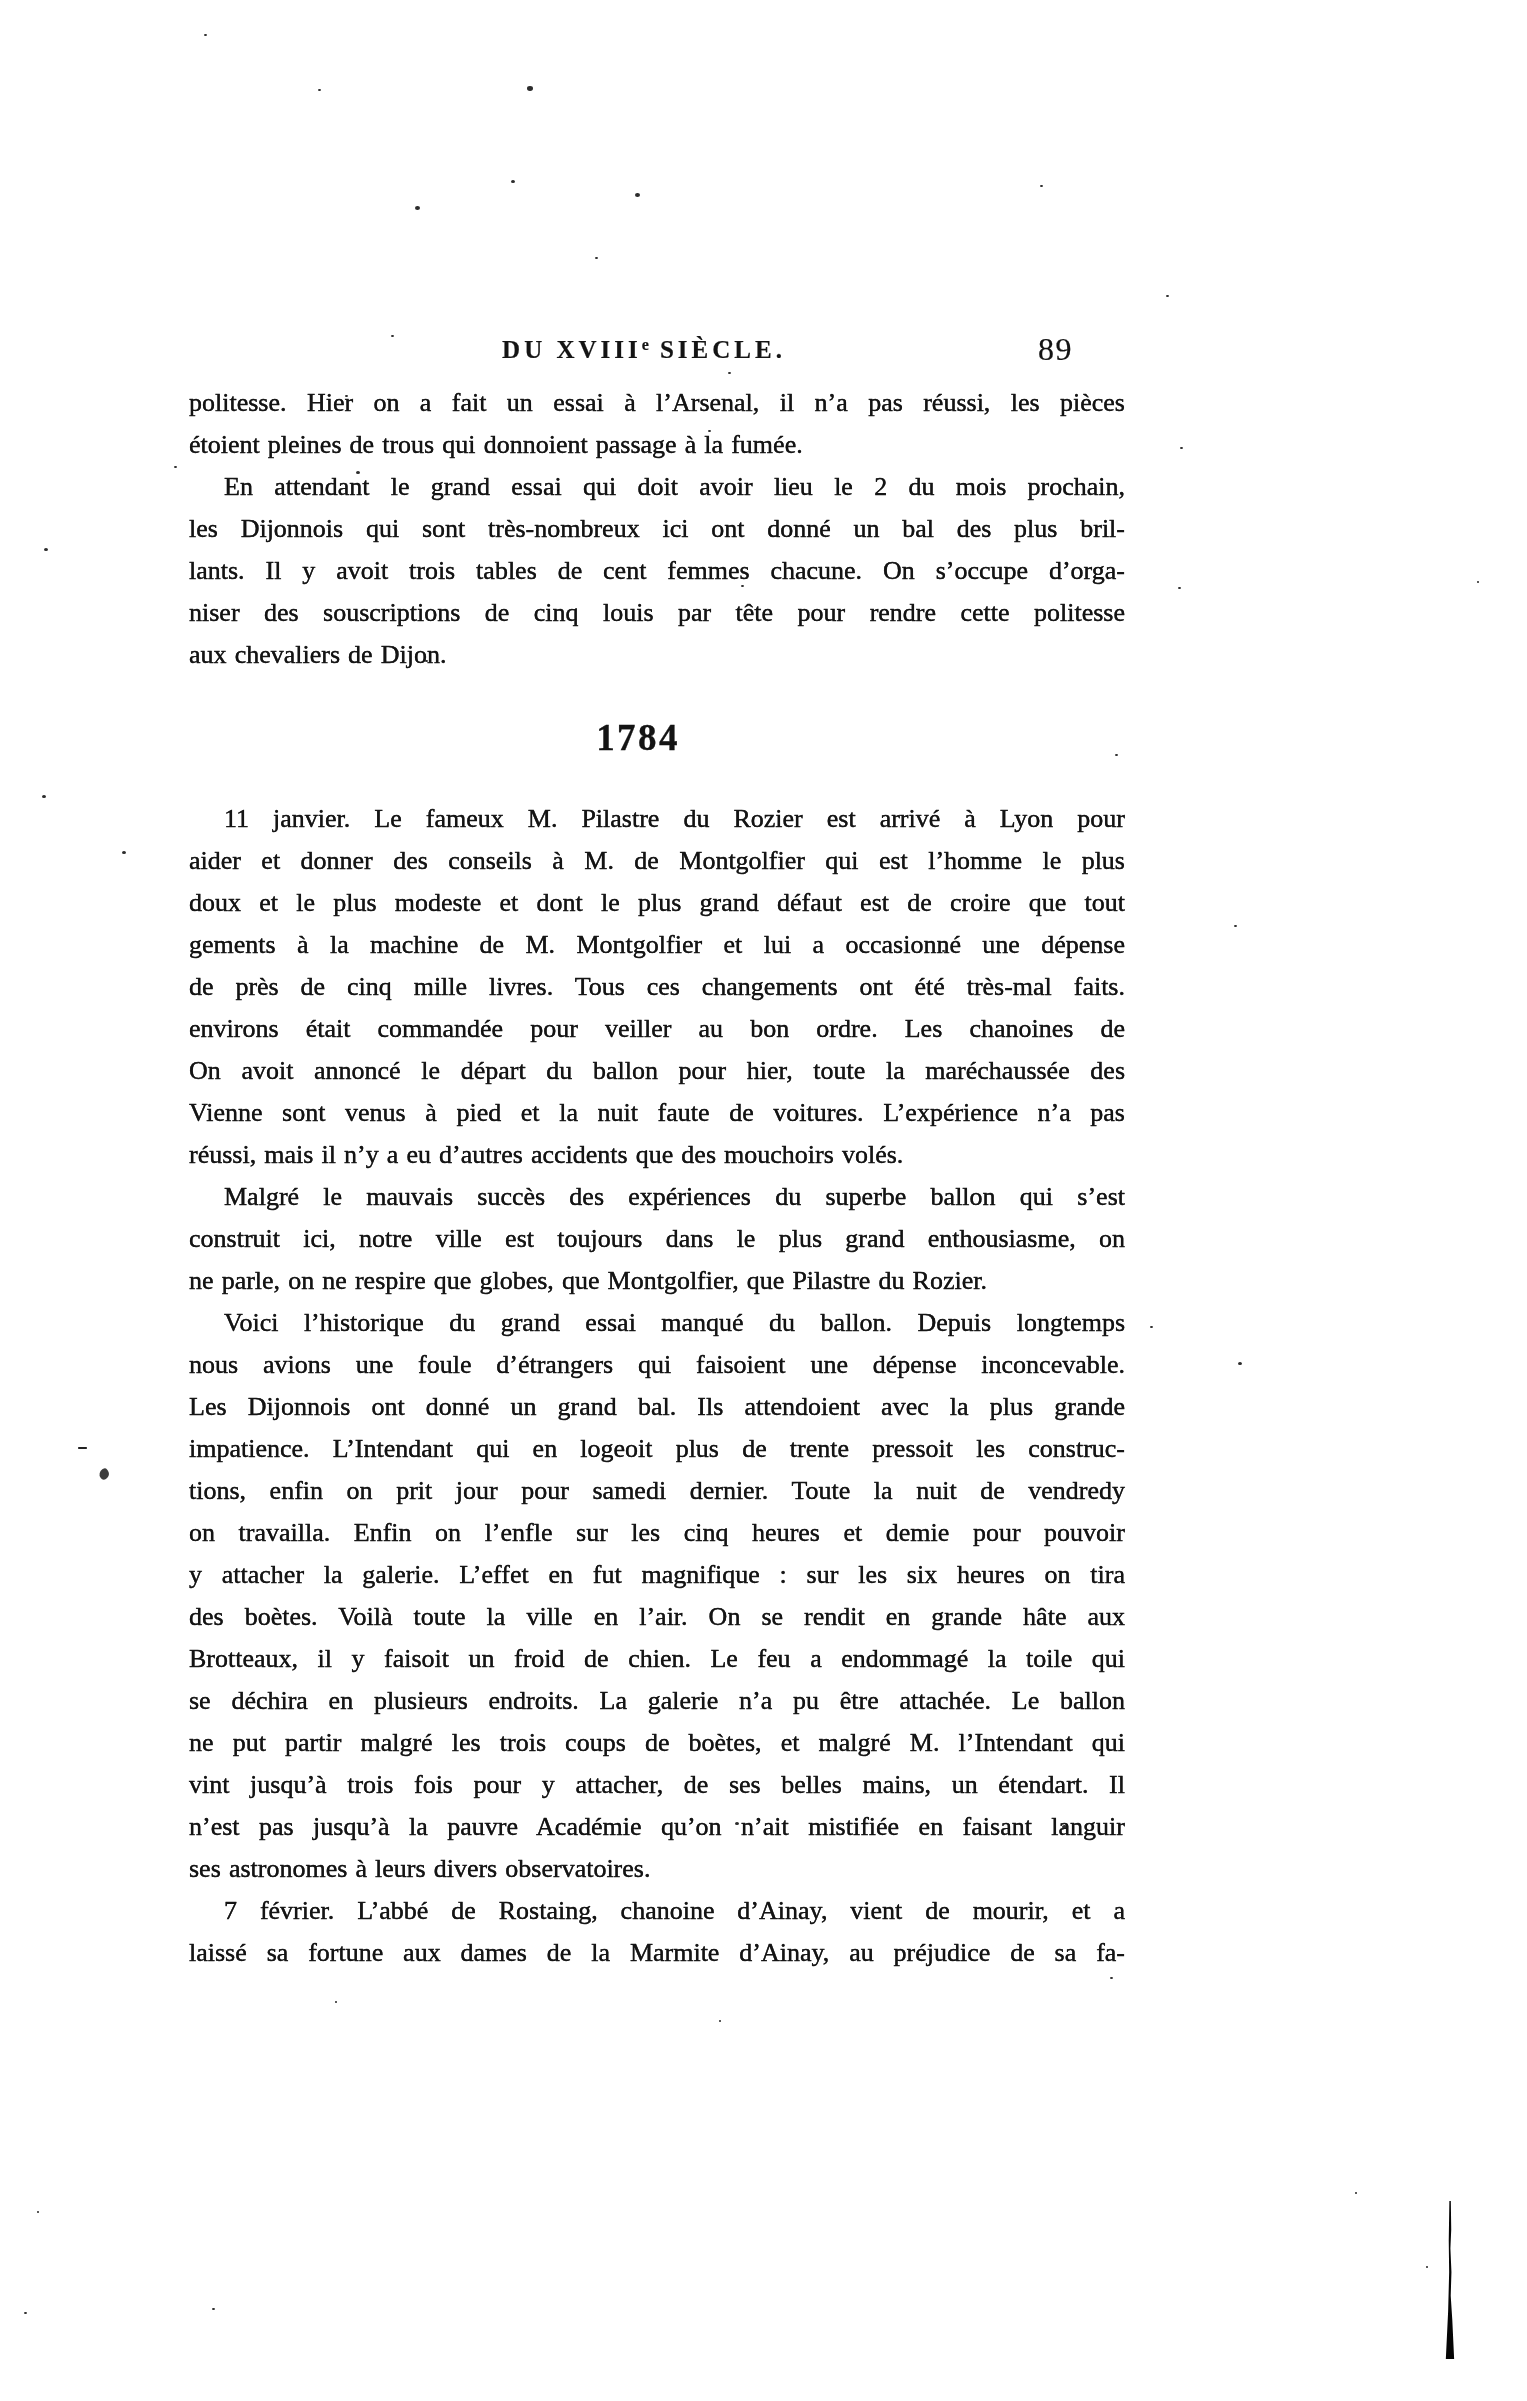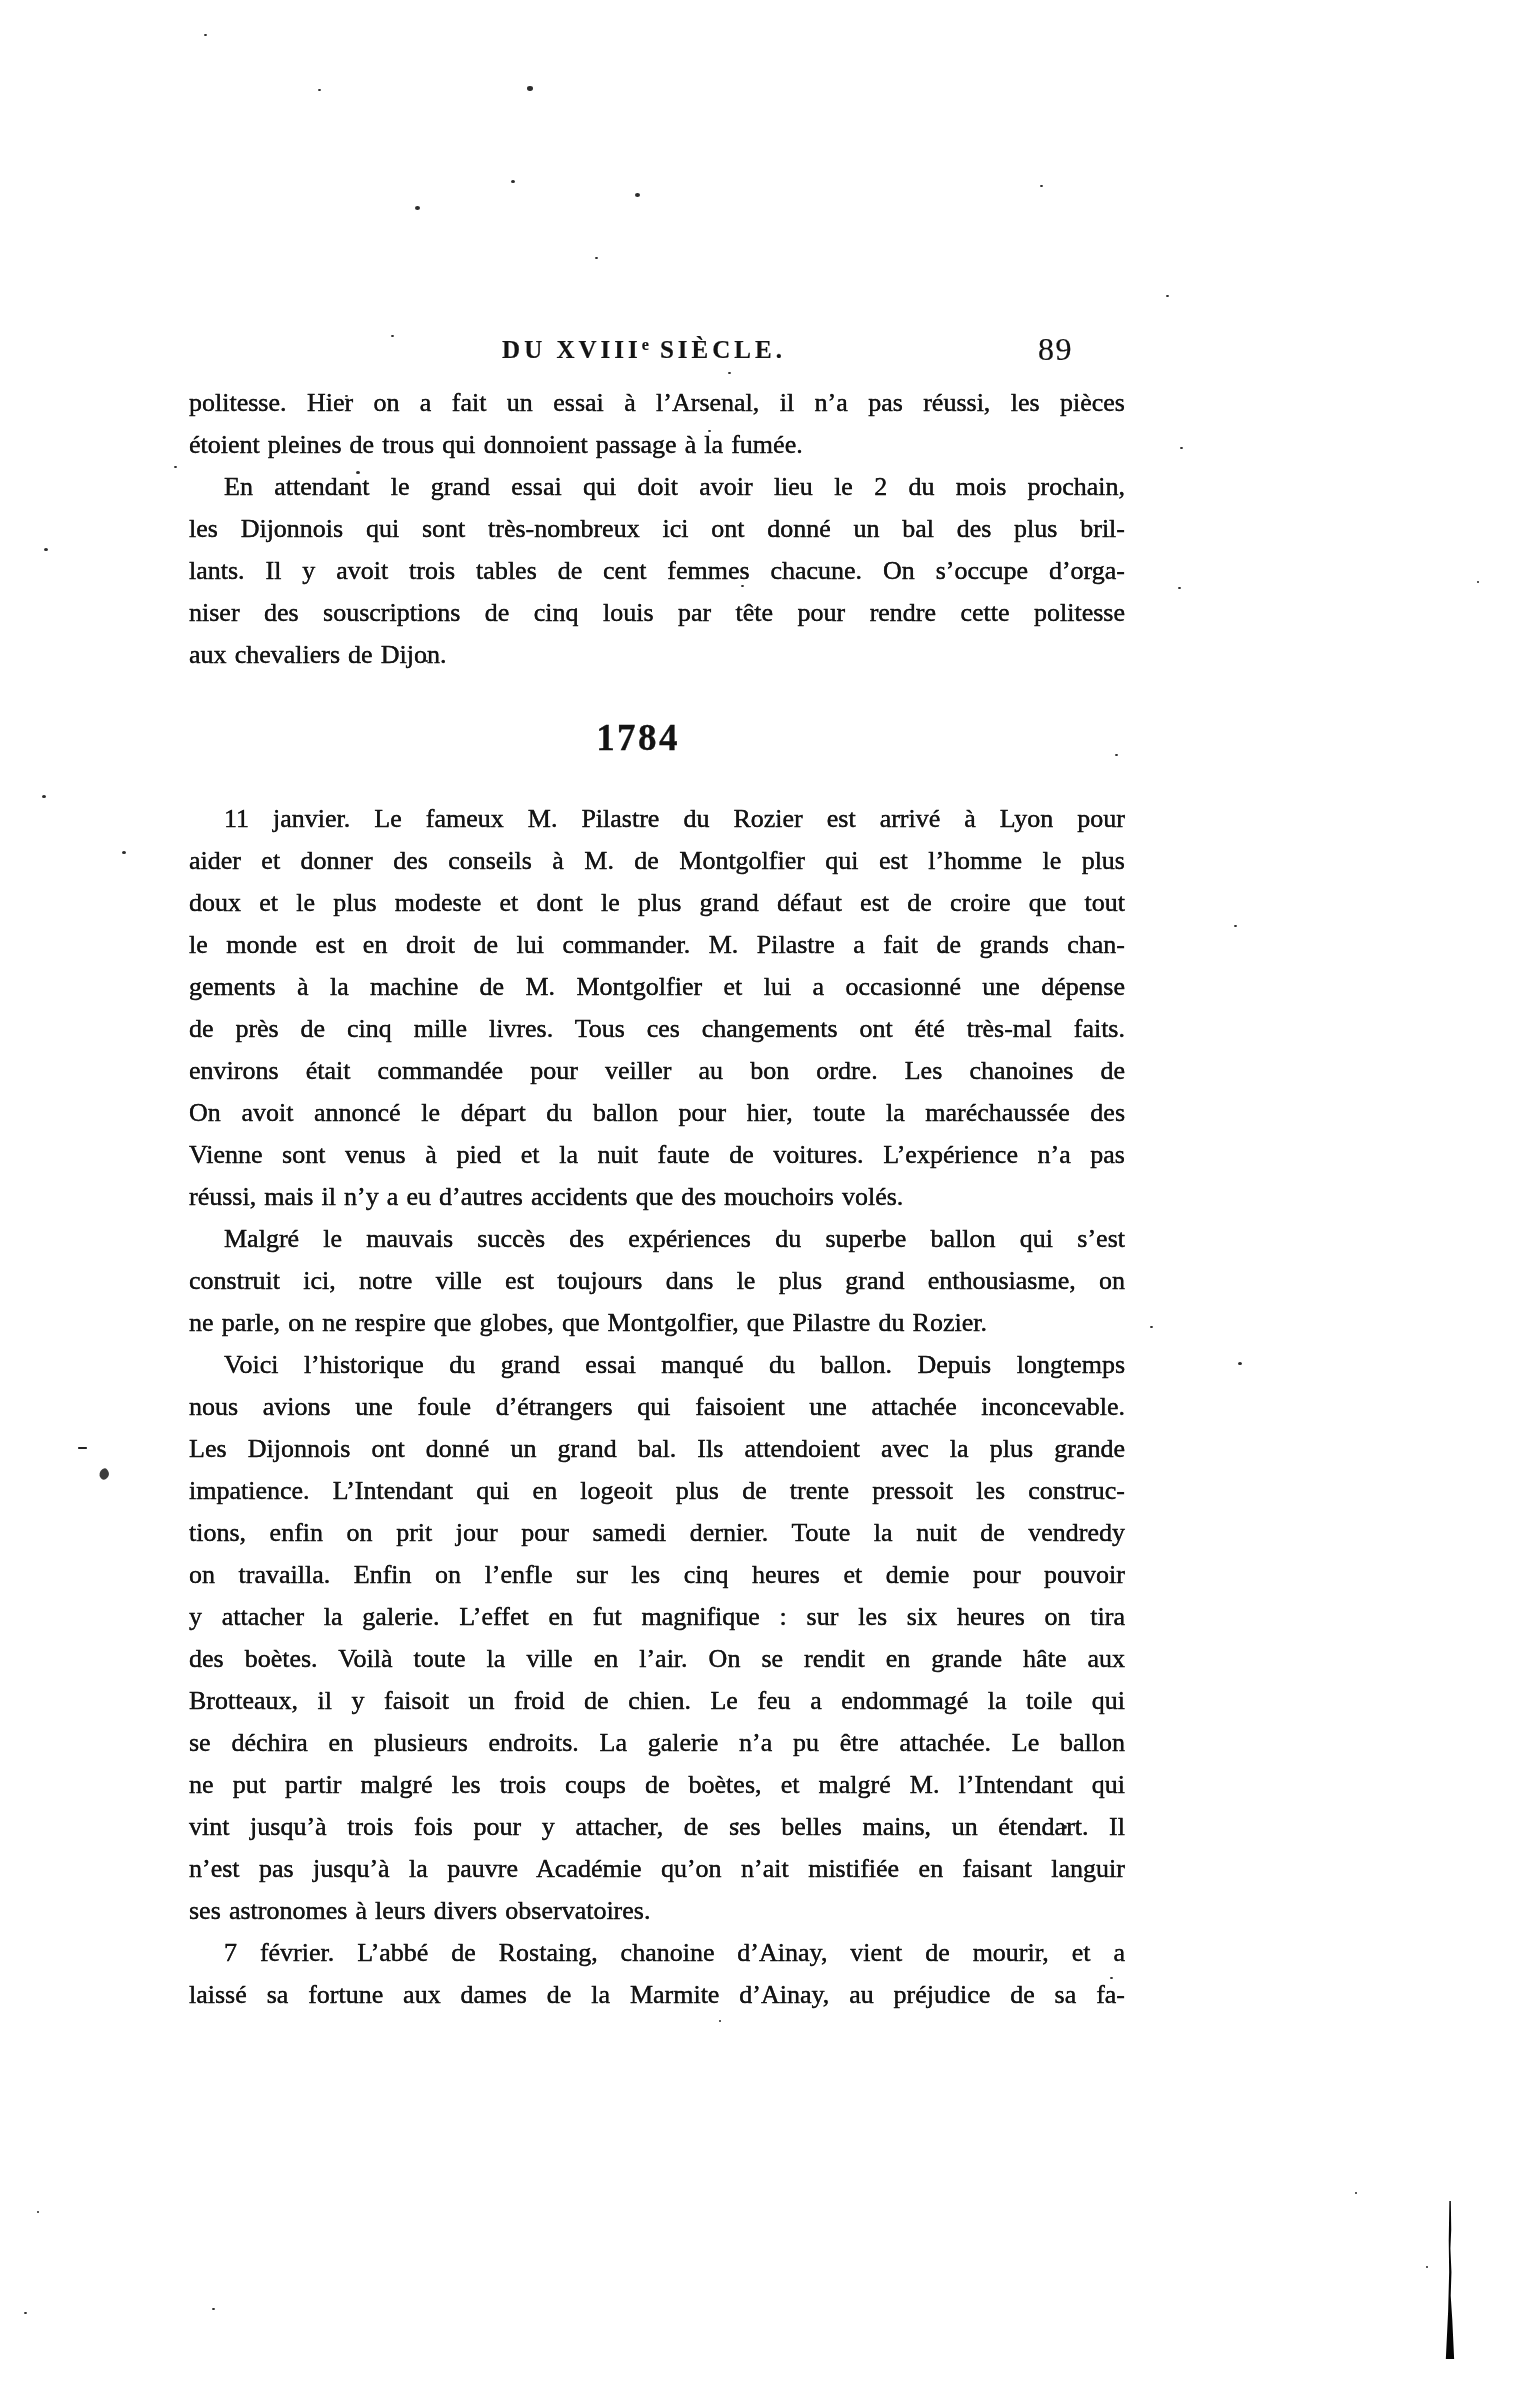--- a/index.html
+++ b/index.html
@@ -131,32 +131,31 @@
       <div class="line last">étoient pleines de trous qui donnoient passage à la fumée.</div>
       <div class="line indent">En attendant le grand essai qui doit avoir lieu le 2 du mois prochain,</div>
       <div class="line">les Dijonnois qui sont très-nombreux ici ont donné un bal des plus bril-</div>
       <div class="line">lants. Il y avoit trois tables de cent femmes chacune. On s’occupe d’orga-</div>
       <div class="line">niser des souscriptions de cinq louis par tête pour rendre cette politesse</div>
       <div class="line last">aux chevaliers de Dijon.</div>
       <div class="year-heading">1784</div>
       <div class="line indent">11 janvier. Le fameux M. Pilastre du Rozier est arrivé à Lyon pour</div>
       <div class="line">aider et donner des conseils à M. de Montgolfier qui est l’homme le plus</div>
       <div class="line">doux et le plus modeste et dont le plus grand défaut est de croire que tout</div>
-      <div class="line">le monde est en droit de lui commander. M. Pilastre a fait de grands chan-</div>
       <div class="line">gements à la machine de M. Montgolfier et lui a occasionné une dépense</div>
       <div class="line">de près de cinq mille livres. Tous ces changements ont été très-mal faits.</div>
       <div class="line">environs était commandée pour veiller au bon ordre. Les chanoines de</div>
       <div class="line">On avoit annoncé le départ du ballon pour hier, toute la maréchaussée des</div>
       <div class="line">Vienne sont venus à pied et la nuit faute de voitures. L’expérience n’a pas</div>
       <div class="line last">réussi, mais il n’y a eu d’autres accidents que des mouchoirs volés.</div>
       <div class="line indent">Malgré le mauvais succès des expériences du superbe ballon qui s’est</div>
       <div class="line">construit ici, notre ville est toujours dans le plus grand enthousiasme, on</div>
       <div class="line last">ne parle, on ne respire que globes, que Montgolfier, que Pilastre du Rozier.</div>
       <div class="line indent">Voici l’historique du grand essai manqué du ballon. Depuis longtemps</div>
-      <div class="line">nous avions une foule d’étrangers qui faisoient une attachée inconcevable.</div>
+      <div class="line">nous avions une foule d’étrangers qui faisoient une dépense inconcevable.</div>
       <div class="line">Les Dijonnois ont donné un grand bal. Ils attendoient avec la plus grande</div>
       <div class="line">impatience. L’Intendant qui en logeoit plus de trente pressoit les construc-</div>
       <div class="line">tions, enfin on prit jour pour samedi dernier. Toute la nuit de vendredy</div>
       <div class="line">on travailla. Enfin on l’enfle sur les cinq heures et demie pour pouvoir</div>
       <div class="line">y attacher la galerie. L’effet en fut magnifique : sur les six heures on tira</div>
       <div class="line">des boètes. Voilà toute la ville en l’air. On se rendit en grande hâte aux</div>
       <div class="line">Brotteaux, il y faisoit un froid de chien. Le feu a endommagé la toile qui</div>
       <div class="line">se déchira en plusieurs endroits. La galerie n’a pu être attachée. Le ballon</div>
       <div class="line">ne put partir malgré les trois coups de boètes, et malgré M. l’Intendant qui</div>
       <div class="line">vint jusqu’à trois fois pour y attacher, de ses belles mains, un étendart. Il</div>

